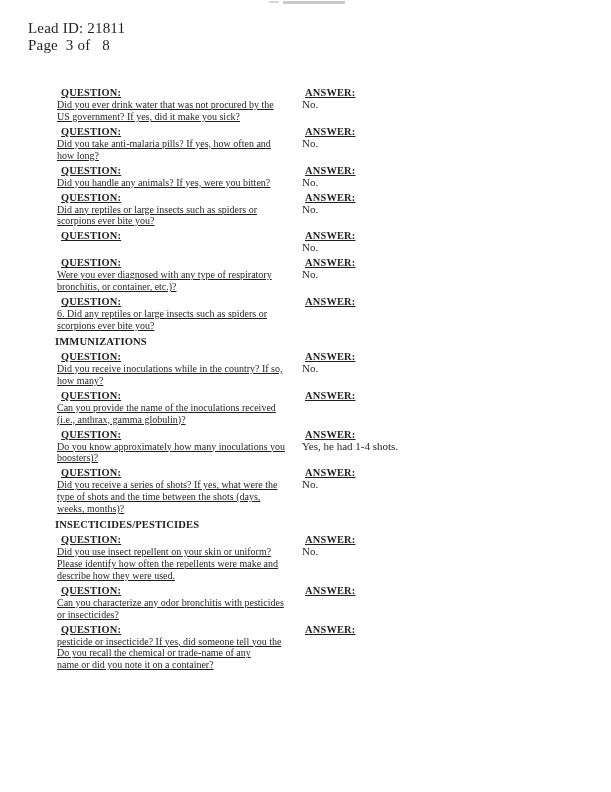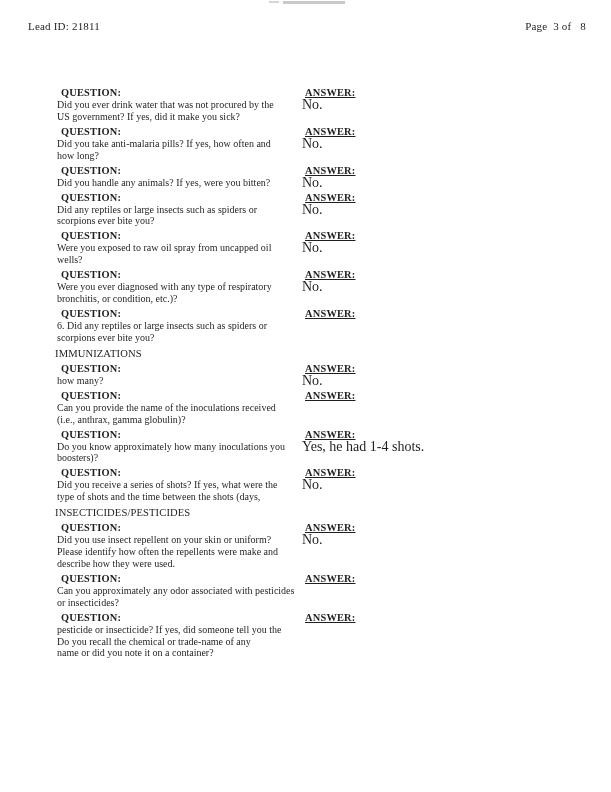--- a/index.html
+++ b/index.html
@@ -32,66 +32,67 @@
     left: -14px;
     top: 0;
     width: 10px;
     height: 2px;
     background: #d4d4d4;
   }
   .page-header {
     position: absolute;
     top: 20px;
     left: 28px;
-    right: 25px;
+    right: 18px;
     display: flex;
     justify-content: space-between;
-    font-size: 11px;
+    font-size: 15px;
     letter-spacing: 0.2px;
+    flex-direction: column;
   }
   .page-header .lead-id { white-space: pre; }
   .page-header .page-num { white-space: pre; }
   .content {
     position: absolute;
     top: 84px;
     left: 55px;
     right: 30px;
   }
   .section-heading {
-    font-weight: normal;
+    font-weight: bold;
     font-size: 10.6px;
     line-height: 13px;
     margin-top: 3px;
     letter-spacing: 0.1px;
     white-space: nowrap;
   }
   .qa-block {
     display: flex;
     margin-top: 2px;
     align-items: flex-start;
   }
-  .q-col { width: 247px; flex: 0 0 247px; }
+  .q-col { width: 247px; flex: 0 0 247px; text-decoration: underline; }
   .a-col { flex: 1 1 auto; min-width: 0; }
   .q-label, .a-label {
     font-weight: bold;
     font-size: 10.4px;
     line-height: 13px;
     letter-spacing: 0.2px;
     white-space: nowrap;
   }
   .q-label { padding-left: 6px; }
   .a-label { padding-left: 3px; text-decoration: underline; }
   .q-text .line {
     font-size: 10px;
     line-height: 11.9px;
     margin-left: 2px;
     white-space: nowrap;
   }
   .a-text {
-    font-size: 14px;
+    font-size: 11px;
     line-height: 11.9px;
     white-space: nowrap;
   }
 </style>
 </head>
 <body>
 
 <div class="scan-artifact-bar"></div>
 
 <div class="page-header">
@@ -147,36 +148,32 @@
         </div>
     </div>
     <div class="a-col">
       <div class="a-label">ANSWER:</div>
       <div class="a-text">No.</div>
     </div>
   </div>
     <div class="qa-block">
     <div class="q-col">
       <div class="q-label">QUESTION:</div>
-      <div class="q-text">
-          <div class="line">Were you exposed to raw oil spray from uncapped oil</div>
-          <div class="line">wells?</div>
-        </div>
     </div>
     <div class="a-col">
       <div class="a-label">ANSWER:</div>
       <div class="a-text">No.</div>
     </div>
   </div>
     <div class="qa-block">
     <div class="q-col">
       <div class="q-label">QUESTION:</div>
       <div class="q-text">
           <div class="line">Were you ever diagnosed with any type of respiratory</div>
-          <div class="line">bronchitis, or condition, etc.)?</div>
+          <div class="line">bronchitis, or container, etc.)?</div>
         </div>
     </div>
     <div class="a-col">
       <div class="a-label">ANSWER:</div>
       <div class="a-text">No.</div>
     </div>
   </div>
     <div class="qa-block">
     <div class="q-col">
       <div class="q-label">QUESTION:</div>
@@ -188,20 +185,21 @@
     <div class="a-col">
       <div class="a-label">ANSWER:</div>
       <div class="a-text"></div>
     </div>
   </div>
     <div class="section-heading">IMMUNIZATIONS</div>
     <div class="qa-block">
     <div class="q-col">
       <div class="q-label">QUESTION:</div>
       <div class="q-text">
+          <div class="line">Did you receive inoculations while in the country?  If so,</div>
           <div class="line">how many?</div>
         </div>
     </div>
     <div class="a-col">
       <div class="a-label">ANSWER:</div>
       <div class="a-text">No.</div>
     </div>
   </div>
     <div class="qa-block">
     <div class="q-col">
@@ -228,20 +226,21 @@
       <div class="a-label">ANSWER:</div>
       <div class="a-text">Yes, he had 1-4 shots.</div>
     </div>
   </div>
     <div class="qa-block">
     <div class="q-col">
       <div class="q-label">QUESTION:</div>
       <div class="q-text">
           <div class="line">Did you receive a series of shots?  If yes, what were the</div>
           <div class="line">type of shots and the time between the shots (days,</div>
+          <div class="line">weeks, months)?</div>
         </div>
     </div>
     <div class="a-col">
       <div class="a-label">ANSWER:</div>
       <div class="a-text">No.</div>
     </div>
   </div>
     <div class="section-heading">INSECTICIDES/PESTICIDES</div>
     <div class="qa-block">
     <div class="q-col">
@@ -254,21 +253,21 @@
     </div>
     <div class="a-col">
       <div class="a-label">ANSWER:</div>
       <div class="a-text">No.</div>
     </div>
   </div>
     <div class="qa-block">
     <div class="q-col">
       <div class="q-label">QUESTION:</div>
       <div class="q-text">
-          <div class="line">Can you approximately any odor associated with pesticides</div>
+          <div class="line">Can you characterize any odor bronchitis with pesticides</div>
           <div class="line">or insecticides?</div>
         </div>
     </div>
     <div class="a-col">
       <div class="a-label">ANSWER:</div>
       <div class="a-text"></div>
     </div>
   </div>
     <div class="qa-block">
     <div class="q-col">

